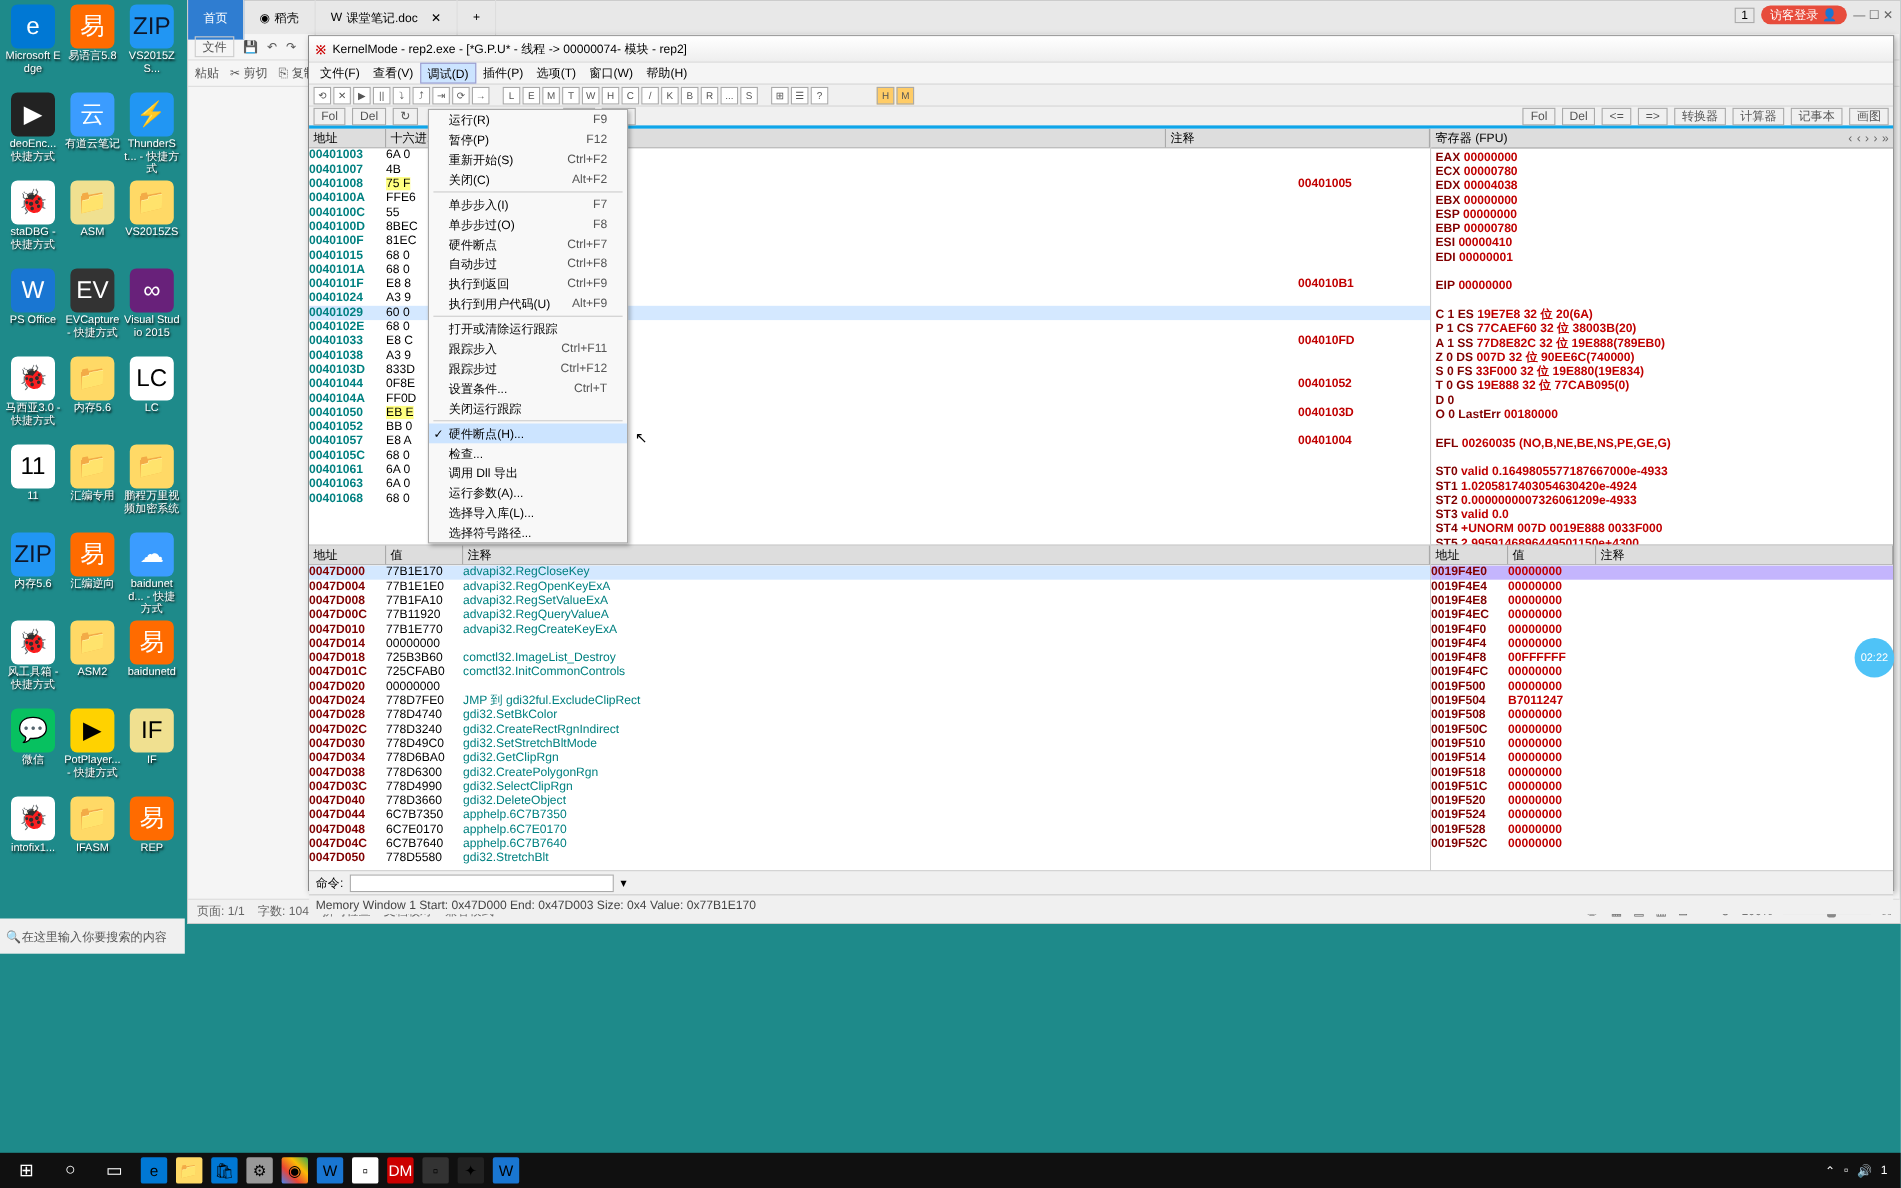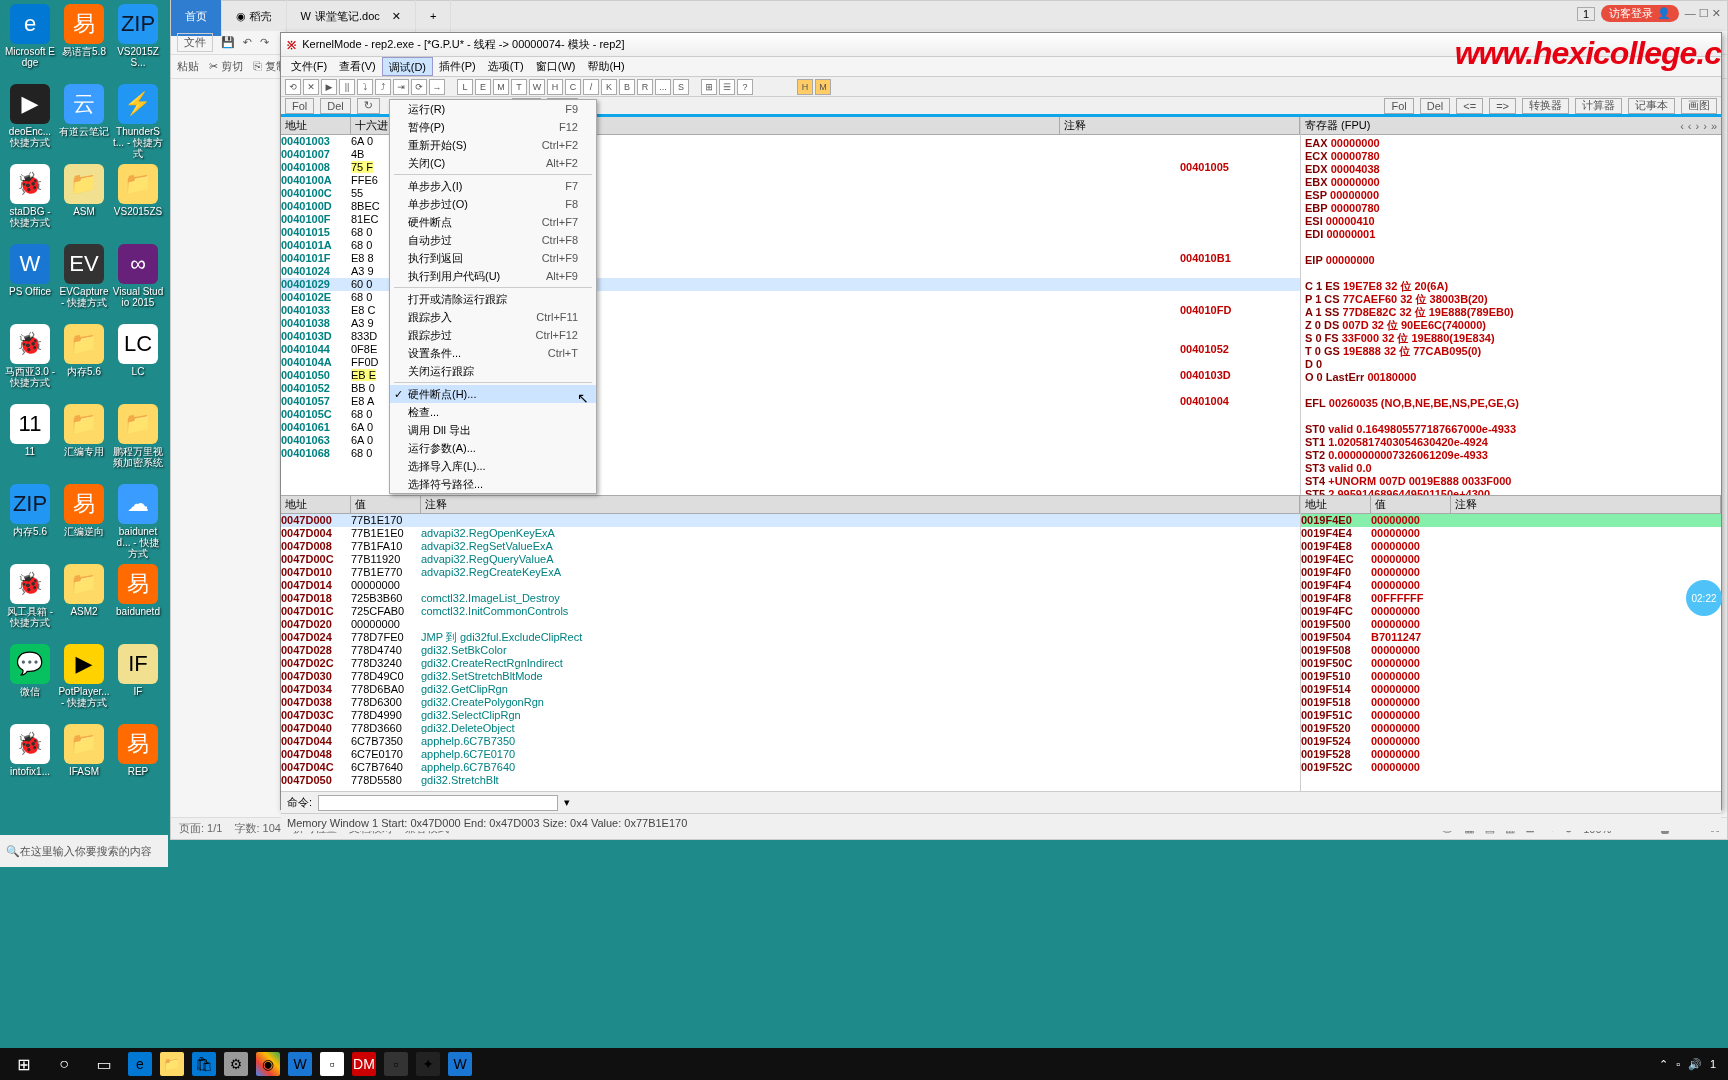--- a/index.html
+++ b/index.html
@@ -55,42 +55,42 @@
 .disasm-row.sel{background:#d4e8ff}
 .hl{background:#ffff80}
 .hlg{background:#5fbf5f}
 .regs{width:420px;display:flex;flex-direction:column}
 .regs-hdr{height:18px;background:#ddd;display:flex;align-items:center;padding:0 4px;border-bottom:1px solid #aaa;gap:6px}
 .regs-hdr .arr{margin-left:auto;display:flex;gap:4px;color:#666}
 .regs-body{flex:1;overflow:hidden;font-family:Consolas,monospace;font-size:11px;padding:2px 4px;line-height:13px}
 .regs-body .rn{color:#800000;font-weight:bold}
 .regs-body .rv{color:#c00000;font-weight:bold}
 
-.ddmenu{position:absolute;top:66px;left:108px;width:208px;background:#f8f8f8;border:1px solid #aaa;box-shadow:2px 2px 4px rgba(0,0,0,.3);z-index:50}
+.ddmenu{position:absolute;top:66px;left:108px;width:182px;background:#f8f8f8;border:1px solid #aaa;box-shadow:2px 2px 4px rgba(0,0,0,.3);z-index:50}
 .ddmenu .mi{height:18px;display:flex;align-items:center;padding:0 18px;position:relative}
 .ddmenu .mi:hover,.ddmenu .mi.hov{background:#cce4ff}
 .ddmenu .sc{margin-left:auto;color:#555}
 .ddmenu .sep{height:1px;background:#ccc;margin:2px 4px}
 .dd-mark{position:absolute;left:4px}
 
 .dbg-lower{display:flex;height:296px;border-top:1px solid #aaa}
 .dump{flex:1;display:flex;flex-direction:column;border-right:1px solid #ccc}
 .dump-hdr{height:18px;background:#ddd;display:flex;border-bottom:1px solid #aaa}
 .dump-hdr .c{border-right:1px solid #aaa;padding:0 4px;display:flex;align-items:center}
 .dump-rows{flex:1;overflow:hidden;font-family:Consolas,monospace;font-size:11px;background:#fff}
 .dump-row{display:flex;height:13px;line-height:13px}
 .dump-row .a{width:70px;color:#800000;font-weight:bold}
 .dump-row .v{width:70px;color:#000}
 .dump-row .c{flex:1;color:#008080}
 .stack{width:420px;display:flex;flex-direction:column}
 .stack-rows{flex:1;overflow:hidden;font-family:Consolas,monospace;font-size:11px;background:#fff}
 .stack-row{display:flex;height:13px;line-height:13px}
 .stack-row .a{width:70px;color:#800000;font-weight:bold}
 .stack-row .v{width:80px;color:#c00000;font-weight:bold}
-.stack-row.sel{background:#86efac}
+.stack-row.sel{background:#c4b5fd}
 .cmd-bar{height:22px;background:#f0f0f0;display:flex;align-items:center;padding:0 6px;gap:6px;border-top:1px solid #ccc}
 .cmd-bar input{flex:0 0 240px;border:1px solid #aaa;height:16px;padding:0 4px}
 .status-bar{height:18px;background:#f0f0f0;display:flex;align-items:center;padding:0 6px;border-top:1px solid #ccc;color:#444}
 .watermark{position:absolute;top:2px;right:0;font-size:32px;font-weight:900;color:#e60012;font-style:italic;letter-spacing:-1px;z-index:60;font-family:Arial}
 .float-bubble{position:absolute;right:6px;top:580px;width:36px;height:36px;border-radius:50%;background:#4fc3f7;color:#fff;display:flex;align-items:center;justify-content:center;font-size:10px;z-index:70}
 </style>
 </head>
 <body>
 
 <div class="desktop" id="desktop">
@@ -556,20 +556,21 @@
     <div class="dump">
       <div class="dump-hdr">
         <div class="c" style="width:70px">地址</div>
         <div class="c" style="width:70px">值</div>
         <div class="c" style="flex:1">注释</div>
       </div>
       <div class="dump-rows" id="dump-rows">
           <div class="dump-row" style="background:#d4e8ff;">
             <span class="a">0047D000</span>
             <span class="v">77B1E170</span>
+            <span class="c">advapi32.RegCloseKey</span>
           </div>
           <div class="dump-row" style="">
             <span class="a">0047D004</span>
             <span class="v">77B1E1E0</span>
             <span class="c">advapi32.RegOpenKeyExA</span>
           </div>
           <div class="dump-row" style="">
             <span class="a">0047D008</span>
             <span class="v">77B1FA10</span>
             <span class="c">advapi32.RegSetValueExA</span>
@@ -848,21 +849,20 @@
       </div>
       <div class="mi">
         <span>选择导入库(L)...</span>
         <span class="sc"></span>
       </div>
       <div class="mi">
         <span>选择符号路径...</span>
         <span class="sc"></span>
       </div>
     </div>
-  <div class="watermark">www.hexicollege.c</div>
 <div style="position: absolute; top: 357px; left: 296px; z-index: 55; font-size: 14px; color: rgb(0, 0, 0); pointer-events: none;">↖</div>
   </div>
 
 <div class="float-bubble">02:22</div>
 
 <div class="taskbar">
   <div class="tb-btn">⊞</div>
   <div class="tb-btn">○</div>
   <div class="tb-btn">▭</div>
   <div class="tb-ico" style="background:#0078d4">e</div>

